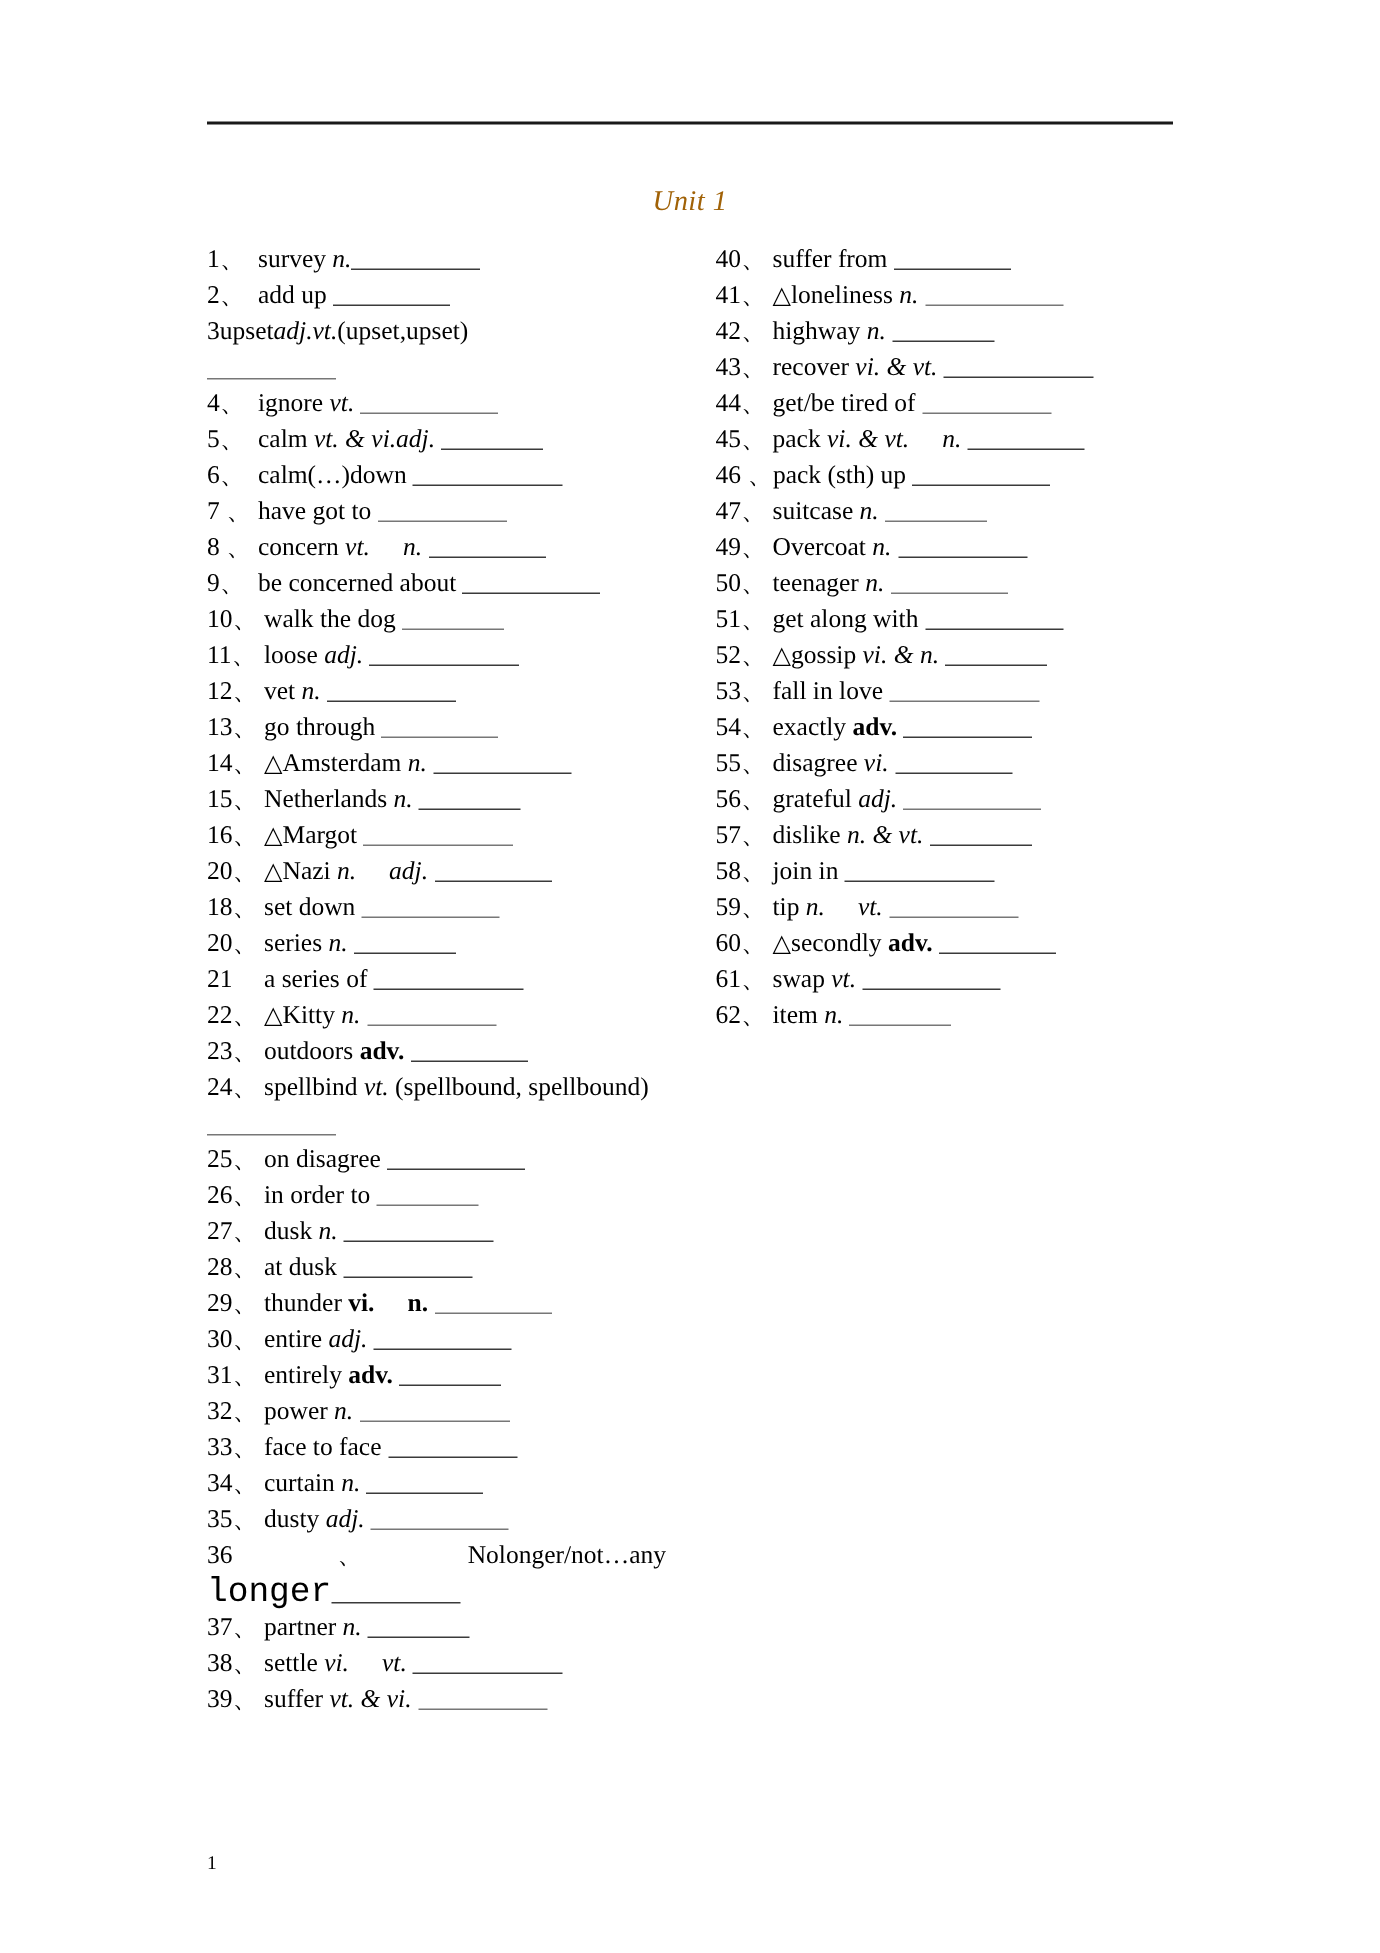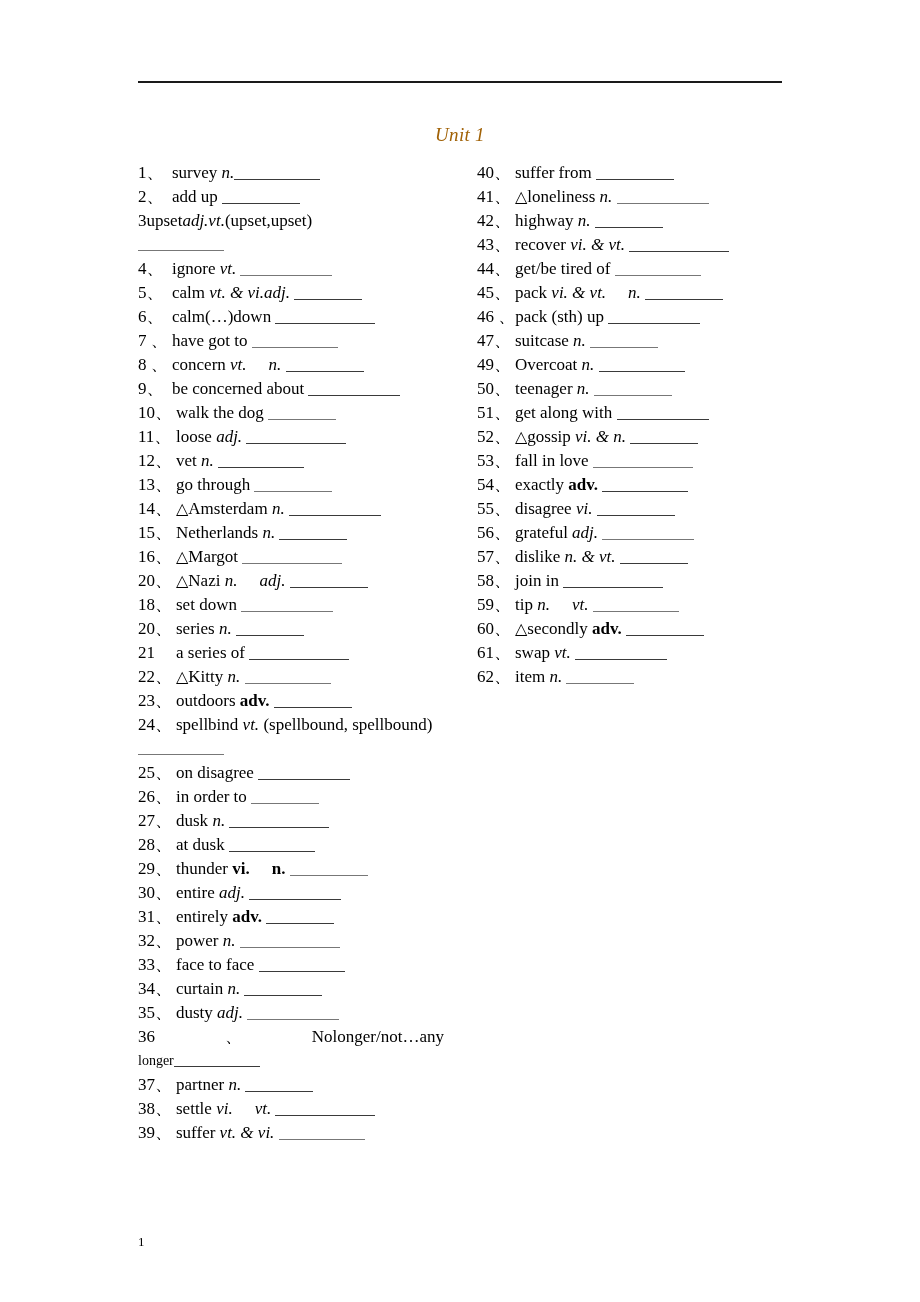--- a/index.html
+++ b/index.html
@@ -91,24 +91,25 @@
   .gap-m { display: inline-block; width: 22px; }
 
   
   .vline.stretch {
     white-space: normal;
     width: 306px;
     text-align: justify;
     text-align-last: justify;
   }
   .cont {
-    font-size: 14px;
+    font-size: 23px;
     line-height: 24px;
     white-space: nowrap;
     height: 24px;
+    font-family: Liberation Mono, monospace;
   }
 
   .tri { font-size: 16px; }
 
   
   .page-num {
     position: absolute;
     left: 138px;
     top: 1234px;
     font-size: 13px;

